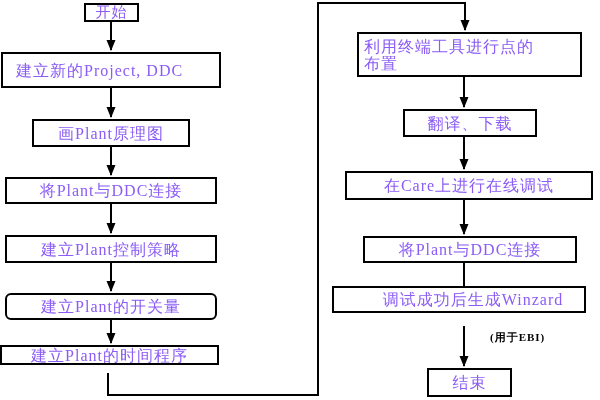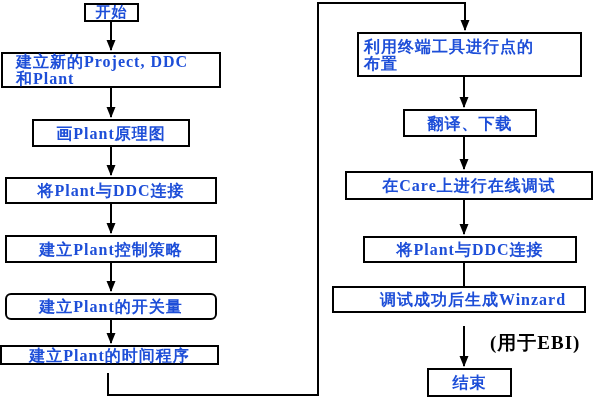--- a/index.html
+++ b/index.html
@@ -19,23 +19,23 @@
     position: absolute;
     left: 0;
     top: 0;
     z-index: 0;
   }
   .node {
     position: absolute;
     box-sizing: border-box;
     border: 2px solid #000000;
     background: #ffffff;
-    color: #1d4ed8;
+    color: #8b5cf6;
     font-size: 16px;
-    font-weight: 700;
+    font-weight: 400;
     letter-spacing: 1px;
     line-height: 17px;
     display: flex;
     flex-direction: column;
     justify-content: center;
     align-items: center;
     text-align: center;
     z-index: 1;
   }
   .node.left-text {
@@ -61,21 +61,21 @@
   #n-r3    { left: 345px; top: 171px; width: 248px; height: 29px; }
   #n-r4    { left: 363px; top: 236px; width: 214px; height: 27px; }
   #n-r5    { left: 332px; top: 286px; width: 254px; height: 27px; padding-left: 28px; }
   #n-end   { left: 427px; top: 368px; width: 85px;  height: 29px; }
 
   #ebi-note {
     position: absolute;
     left: 490px;
     top: 330px;
     color: #000000;
-    font-size: 19px;
+    font-size: 11px;
     font-weight: 700;
     letter-spacing: 1px;
     white-space: nowrap;
     z-index: 1;
   }
 </style>
 </head>
 <body>
 
 <div id="canvas">
@@ -102,21 +102,20 @@
     <line x1="464" y1="263" x2="464" y2="297" stroke="#000" stroke-width="2" marker-end="url(#arrow)"></line>
     <line x1="464" y1="326" x2="464" y2="366" stroke="#000" stroke-width="2" marker-end="url(#arrow)"></line>
   </svg>
 
   <div class="node" id="n-start">
     <span>开始</span>
   </div>
 
   <div class="node left-text" id="n-l1">
     <span>建立新的Project, DDC</span>
-    <span>和Plant</span>
   </div>
 
   <div class="node" id="n-l2">
     <span>画Plant原理图</span>
   </div>
 
   <div class="node" id="n-l3">
     <span>将Plant与DDC连接</span>
   </div>
 

